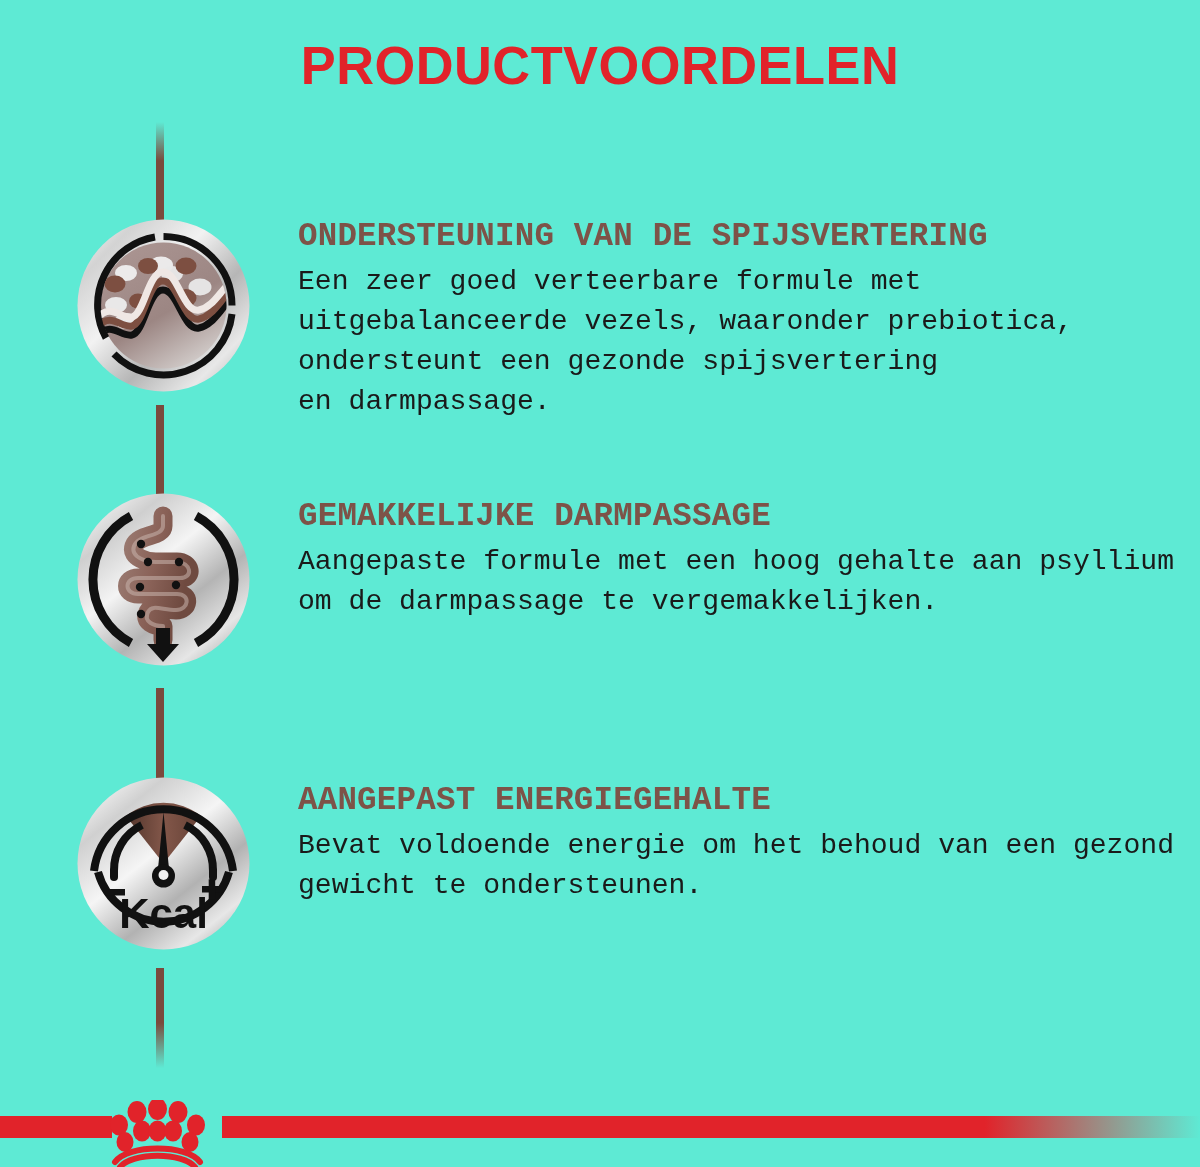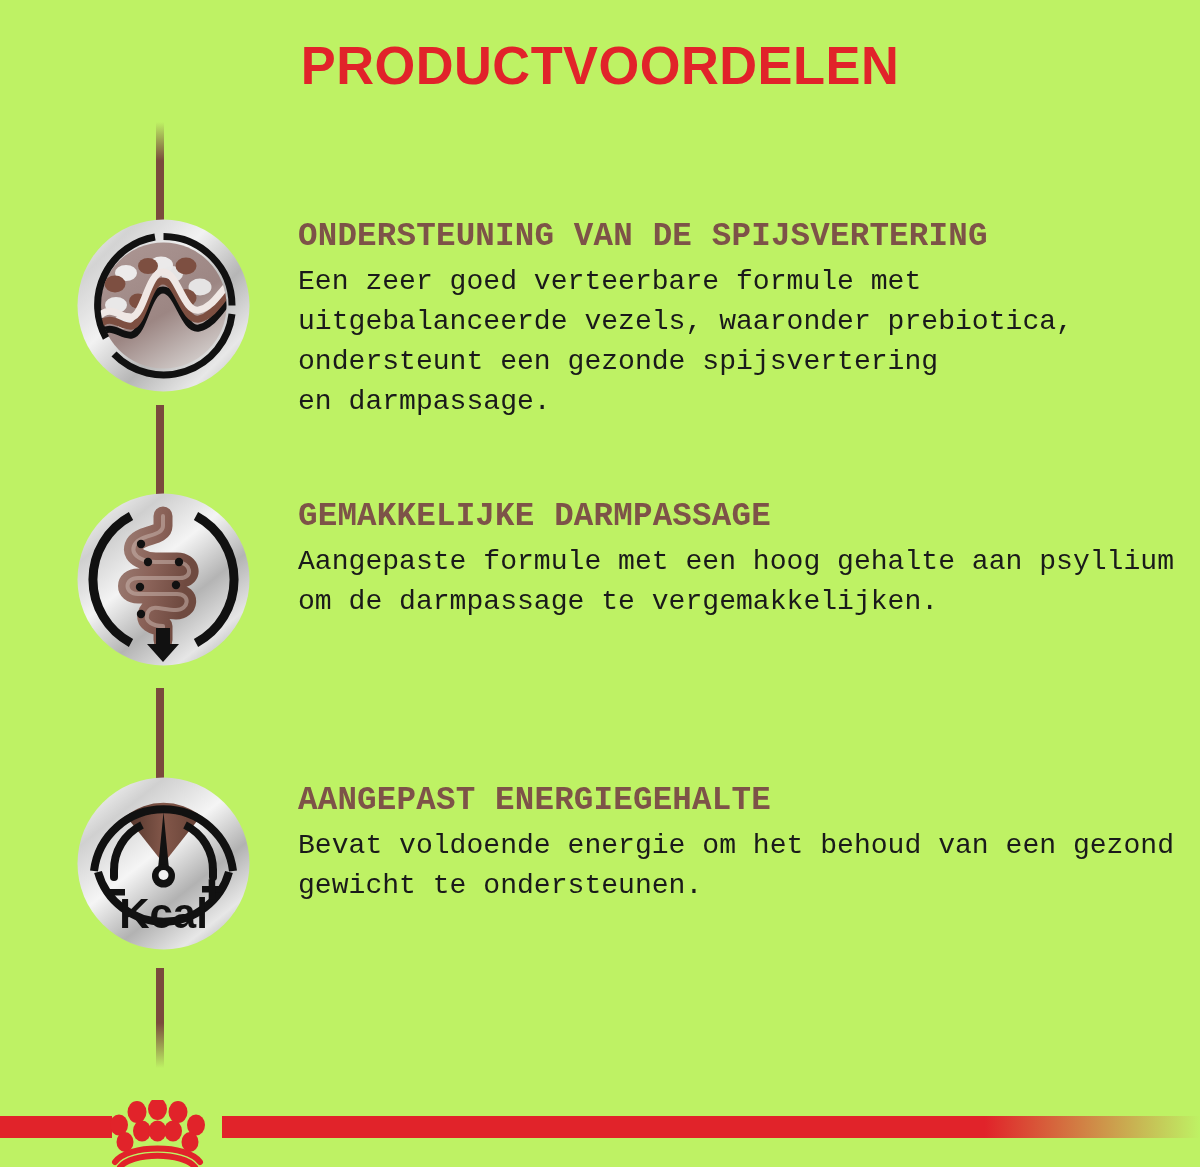--- a/index.html
+++ b/index.html
@@ -10,21 +10,21 @@
   }
   body {
     font-family: "Liberation Sans", sans-serif;
     -webkit-font-smoothing: antialiased;
   }
 
   .page {
     position: relative;
     width: 1200px;
     height: 1167px;
-    background: #bef264;
+    background: #5eead4;
     overflow: hidden;
   }
 
   
   .page-title {
     position: absolute;
     top: -2px;
     left: 0;
     width: 1200px;
     text-align: center;

